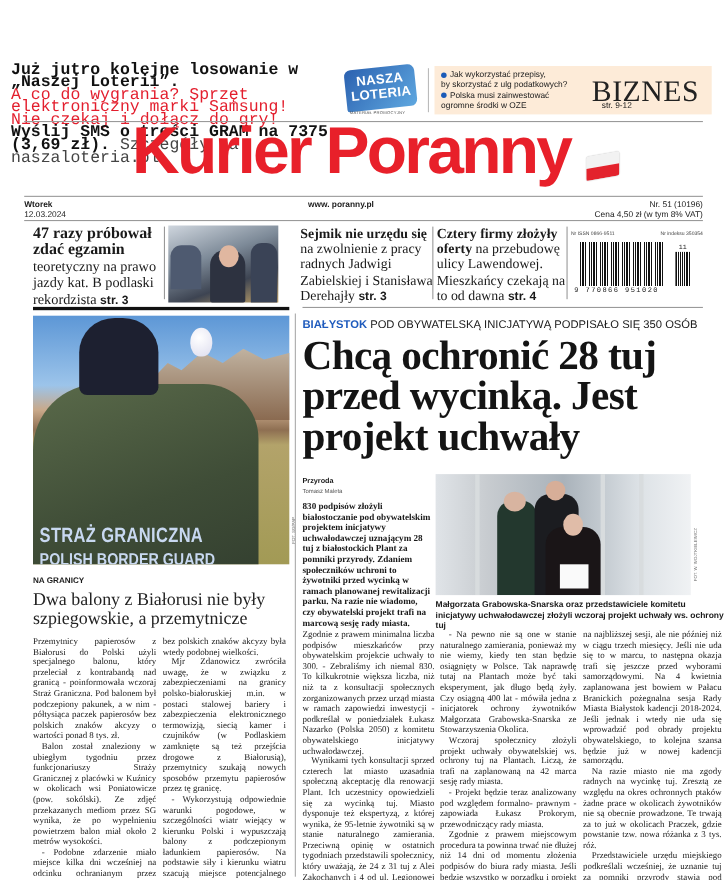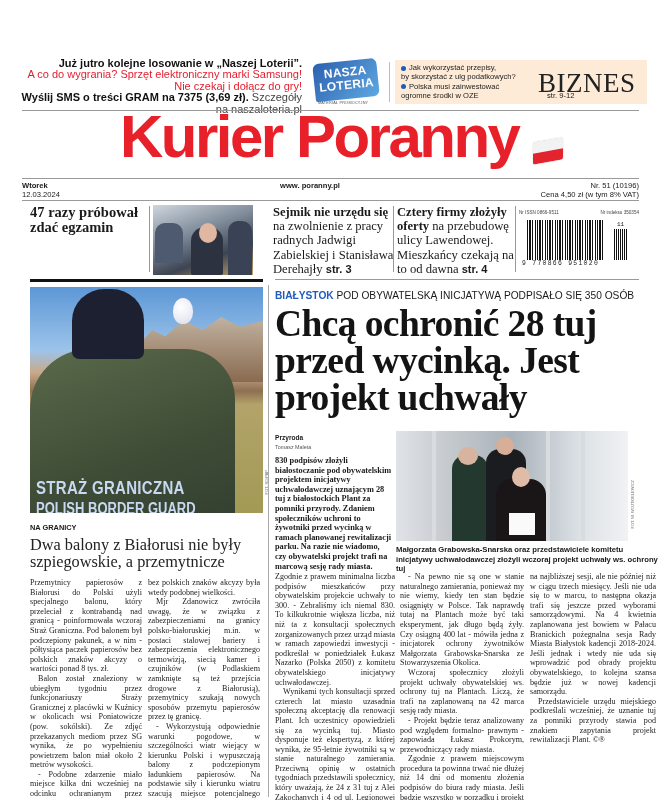--- a/index.html
+++ b/index.html
@@ -1,21 +1,21 @@
 <!DOCTYPE html>
 <html><head>
 <meta charset="utf-8">
 <style>
   * { box-sizing: border-box; margin: 0; padding: 0; }
   html, body { width: 661px; height: 800px; background: #fff; overflow: hidden; }
   body { position: relative; font-family: "Liberation Serif", serif; color: #1a1a1a; }
   .abs { position: absolute; }
 
   
-  #promo { left: 10px; top: 58px; width: 292px; text-align: right; font-family: Liberation Sans, sans-serif; font-size: 11px; line-height: 11.4px; }
+  #promo { left: 10px; top: 58px; width: 292px; font-family: Liberation Mono, monospace; font-size: 15px; line-height: 11.4px; }
   #promo .b { font-weight: bold; color: #111; }
   #promo .r { color: #e31e2d; }
   #promo .g { color: #444; }
   #loteria { left: 312px; top: 61px; width: 70px; height: 46px; }
   #lot-badge { position: absolute; left: 2px; top: 0; width: 64px; height: 38px; background: linear-gradient(135deg,#2b61b0,#5fa8e0); border-radius: 6px 6px 6px 2px; transform: rotate(-6deg); color:#fff; font-family:"Liberation Sans",sans-serif; font-weight:bold; font-size:12px; line-height:13px; text-align:center; padding-top:5px; letter-spacing:0.3px; }
   #lot-note { position:absolute; left:6px; top:40px; font-family:"Liberation Sans",sans-serif; font-size:3.8px; color:#555; letter-spacing:0.2px; }
   #vsep { left: 389px; top: 62px; width: 1px; height: 40px; background:#bbb; }
   #biznes { left: 395px; top: 60px; width: 252px; height: 44px; background: #fdebd8; padding-left: 17px; }
   #biznes ul { list-style:none; position:absolute; left:6px; top:3px; font-family:"Liberation Sans",sans-serif; font-size:7.6px; line-height:9.3px; color:#222; }
   #biznes li .dot { display:inline-block; width:5px; height:5px; border-radius:50%; background:#1c5bb8; margin-right:3px; vertical-align:middle; }
@@ -154,20 +154,21 @@
   <div class="c">www. poranny.pl</div>
   <div class="r">
     <div>Nr. 51 (10196)</div>
     <div>Cena 4,50 zł (w tym 8% VAT)</div>
   </div>
 </div>
 <div class="hr" style="left:22px; top:200px; width:617px;"></div>
 
 <div id="t1" class="abs teaser">
   <span class="hd">47 razy próbował zdać egzamin</span>
+  <span class="bd"><span>teoretyczny na prawo jazdy kat. B podlaski rekordzista</span> <span class="strn">str. 3</span></span>
 </div>
 <div id="tsep1" class="abs"></div>
 <div id="tphoto1" class="abs">
   <div class="p3"></div>
     <div class="p2"></div>
     <div class="p1"></div>
     <div class="p1h"></div>
 </div>
 <div id="t2" class="abs teaser">
   <b>Sejmik nie urzędu się</b><span> na zwolnienie z pracy radnych Jadwigi Zabielskiej i Stanisława Derehajły</span> <span class="strn">str. 3</span>
@@ -241,14 +242,15 @@
   <p>Wynikami tych konsultacji sprzed czterech lat miasto uzasadnia społeczną akceptację dla renowacji Plant. Ich uczestnicy opowiedzieli się za wycinką tuj. Miasto dysponuje też ekspertyzą, z której wynika, że 95-letnie żywotniki są w stanie naturalnego zamierania. Przeciwną opinię w ostatnich tygodniach przedstawili społecznicy, który uważają, że 24 z 31 tuj z Alei Zakochanych i 4 od ul. Legionowej da się zachować, są w dobrym stanie, ale wymagają indywidualnej pielęgnacji. Chcąc chronić drzewa przed wycinką w ramach renowacji parku wystąpili z inicjatywą uznania żywotników za pomniki przyrody.</p>
 </div>
 <div id="colM2" class="colM">
   <p>- Na pewno nie są one w stanie naturalnego zamierania, ponieważ my nie wiemy, kiedy ten stan będzie osiągnięty w Polsce. Tak naprawdę tutaj na Plantach może być taki eksperyment, jak długo będą żyły. Czy osiągną 400 lat - mówiła jedna z inicjatorek ochrony żywotników Małgorzata Grabowska-Snarska ze Stowarzyszenia Okolica.</p>
   <p>Wczoraj społecznicy złożyli projekt uchwały obywatelskiej ws. ochrony tuj na Plantach. Liczą, że trafi na zaplanowaną na 42 marca sesję rady miasta.</p>
   <p>- Projekt będzie teraz analizowany pod względem formalno- prawnym - zapowiada Łukasz Prokorym, przewodniczący rady miasta.</p>
   <p>Zgodnie z prawem miejscowym procedura ta powinna trwać nie dłużej niż 14 dni od momentu złożenia podpisów do biura rady miasta. Jeśli będzie wszystko w porządku i projekt zostanie przyjęty to powinien być procedowany</p>
 </div>
 <div id="colM3" class="colM">
   <p class="first">na najbliższej sesji, ale nie później niż w ciągu trzech miesięcy. Jeśli nie uda się to w marcu, to następna okazja trafi się jeszcze przed wyborami samorządowymi. Na 4 kwietnia zaplanowana jest bowiem w Pałacu Branickich pożegnalna sesja Rady Miasta Białystok kadencji 2018-2024. Jeśli jednak i wtedy nie uda się wprowadzić pod obrady projektu obywatelskiego, to kolejna szansa będzie już w nowej kadencji samorządu.</p>
+  <p>Na razie miasto nie ma zgody radnych na wycinkę tuj. Zresztą ze względu na okres ochronnych ptaków żadne prace w okolicach żywotników nie są obecnie prowadzone. Te trwają za to już w okolicach Praczek, gdzie powstanie tzw. nowa różanka z 3 tys. róż.</p>
   <p>Przedstawiciele urzędu miejskiego podkreślali wcześniej, że uznanie tuj za pomniki przyrody stawia pod znakiem zapytania projekt rewitalizacji Plant. ©®</p>
 </div>
 
 </body></html>

